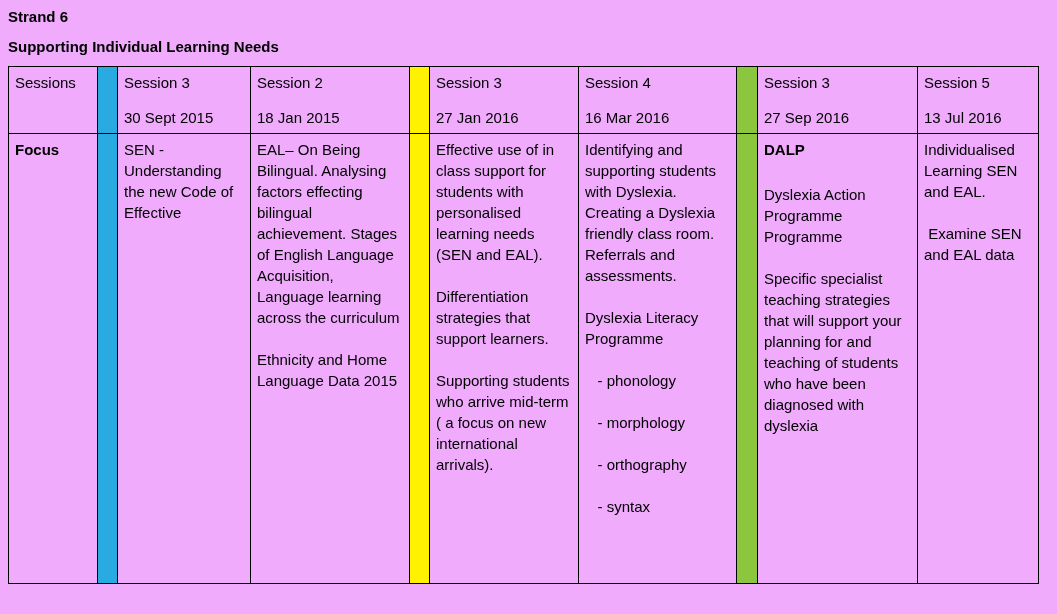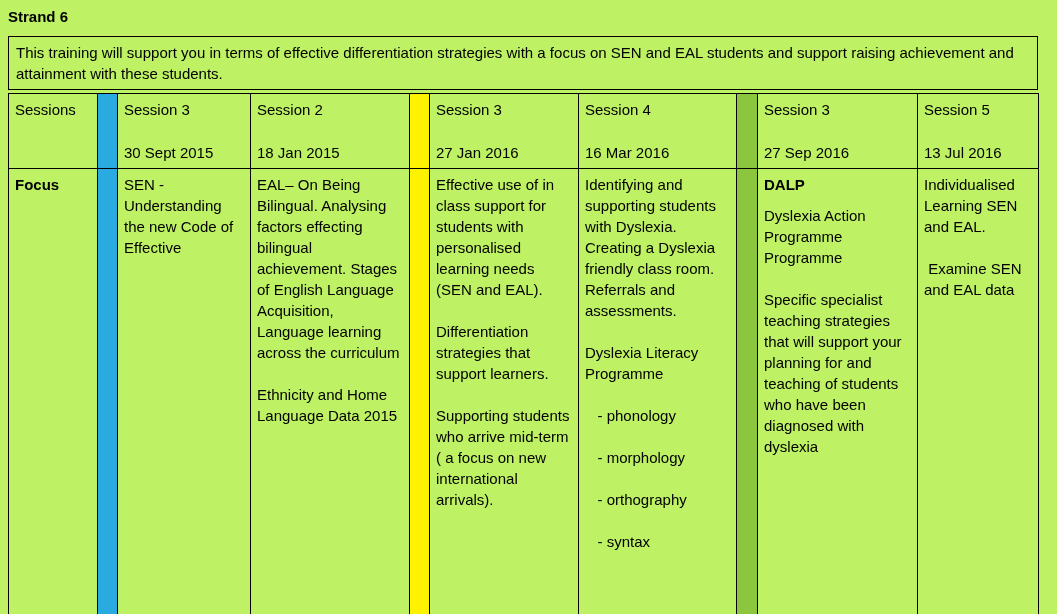--- a/index.html
+++ b/index.html
@@ -1,21 +1,21 @@
 <!DOCTYPE html>
 <html><head>
 <meta charset="utf-8">
 <style>
   * { margin:0; padding:0; box-sizing:border-box; }
   html,body { background:#fff; }
   .page {
     position:relative;
     width:1057px; height:614px;
     overflow:hidden;
-    background:#bef264;
+    background:#f0abfc;
     padding:6px 0 0 8px;
     font-family:"Liberation Sans", sans-serif;
     color:#000;
   }
   .title-line {
     font-size:15px; font-weight:bold; line-height:21px;
     margin-bottom:9px;
   }
   .intro-box {
     width:1030px;
@@ -33,48 +33,46 @@
   th, td {
     border:1px solid #000;
     vertical-align:top;
     text-align:left;
     padding:5px 6px;
     font-size:15px; line-height:21px;
     font-weight:normal;
     overflow:hidden;
   }
   .header-row th { height:65px; font-weight:normal; }
-  .header-row th .session-date { margin-top:22px; }
+  .header-row th .session-date { margin-top:14px; }
   .body-row td { height:450px; }
   .corner-cell, .focus-label-cell { font-weight:bold; }
   .strip { padding:0; }
-  .cell-heading { font-weight:bold; margin-bottom:10px; }
+  .cell-heading { font-weight:bold; margin-bottom:24px; }
   .cell-body { white-space:pre-wrap; }
   
   .c-label  { width:89px; }
   .c-strip1 { width:20px; }
   .c-s1     { width:133px; }
   .c-s2     { width:159px; }
   .c-strip2 { width:20px; }
   .c-s3     { width:149px; }
   .c-s4     { width:158px; }
   .c-strip3 { width:21px; }
   .c-s5     { width:160px; }
   .c-s6     { width:121px; }
 </style>
 </head>
 <body>
 
 <div class="page">
 
   <div class="title-line">Strand 6</div>
+  <div class="title-line">Supporting Individual Learning Needs</div>
 
-  <div class="intro-box">
-    <span>This training will support you in terms of effective differentiation strategies with a focus on SEN and EAL students and support raising achievement and attainment with these students.</span>
-  </div>
 
   <table class="sessions">
     <colgroup>
       <col class="c-label">
         <col class="c-strip1">
         <col class="c-s1">
         <col class="c-s2">
         <col class="c-strip2">
         <col class="c-s3">
         <col class="c-s4">

